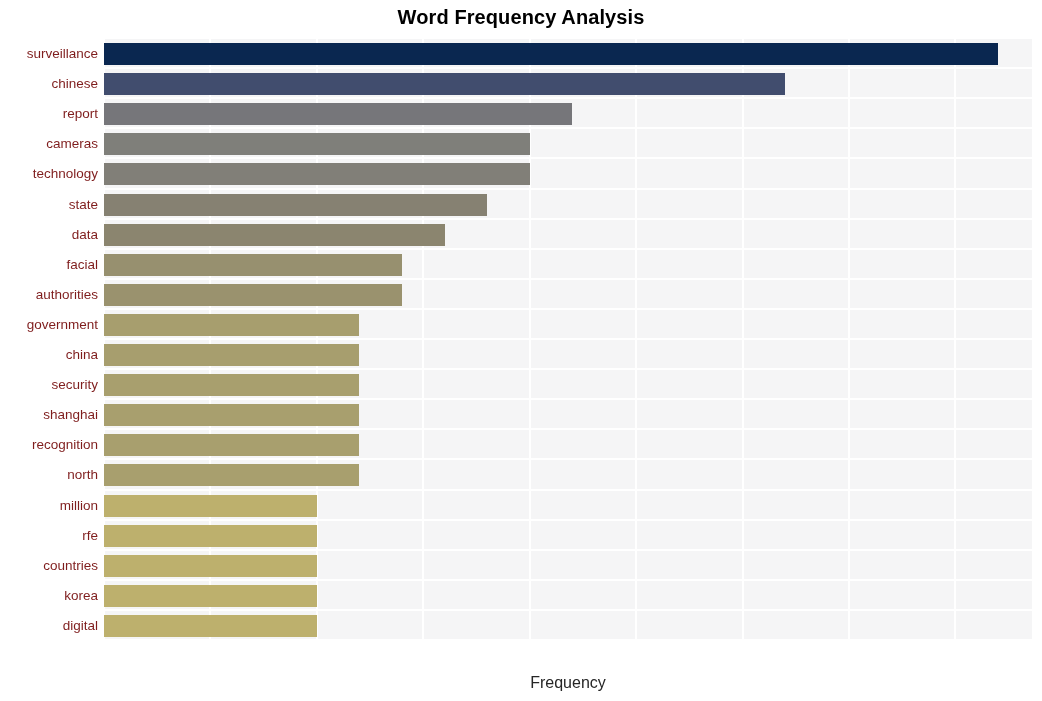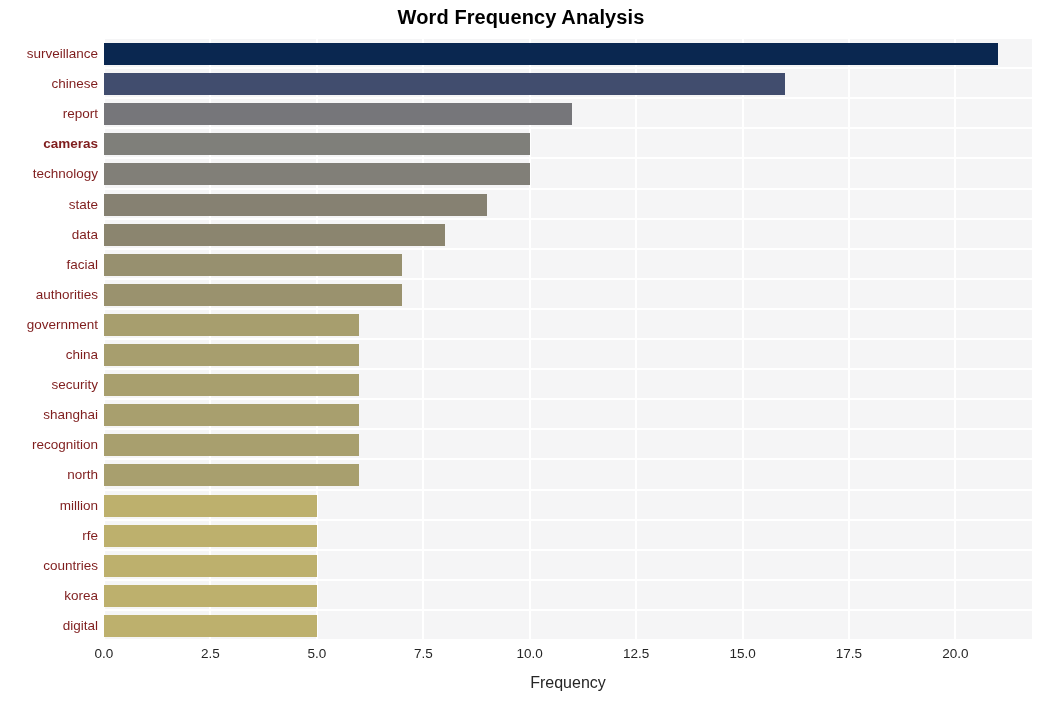--- a/index.html
+++ b/index.html
@@ -165,46 +165,35 @@
         <div class="bar" title="countries: 5" style="width: 212.844px; top: 516.75px; background: rgb(189, 176, 109);"></div>
         <div class="bar" title="korea: 5" style="width: 212.844px; top: 546.85px; background: rgb(189, 176, 109);"></div>
         <div class="bar" title="digital: 5" style="width: 212.844px; top: 576.95px; background: rgb(189, 176, 109);"></div>
       </div>
   </div>
 
   <div id="ylabels">
       <div class="ylabel" style="top: 7.05px;">surveillance</div>
       <div class="ylabel" style="top: 37.15px;">chinese</div>
       <div class="ylabel" style="top: 67.25px;">report</div>
-      <div class="ylabel" style="top: 97.35px; font-weight: bold;">cameras</div>
+      <div class="ylabel" style="top: 97.35px;">cameras</div>
       <div class="ylabel" style="top: 127.45px; padding-left: 22px;">technology</div>
       <div class="ylabel" style="top: 157.55px;">state</div>
       <div class="ylabel" style="top: 187.65px;">data</div>
       <div class="ylabel" style="top: 217.75px;">facial</div>
       <div class="ylabel" style="top: 247.85px; padding-left: 8px;">authorities</div>
       <div class="ylabel" style="top: 277.95px;">government</div>
       <div class="ylabel" style="top: 308.05px;">china</div>
       <div class="ylabel" style="top: 338.15px; margin-left: 48px;">security</div>
       <div class="ylabel" style="top: 368.25px;">shanghai</div>
       <div class="ylabel" style="top: 398.35px;">recognition</div>
       <div class="ylabel" style="top: 428.45px;">north</div>
       <div class="ylabel" style="top: 458.55px; text-align: right;">million</div>
       <div class="ylabel" style="top: 488.65px;">rfe</div>
       <div class="ylabel" style="top: 518.75px; margin-left: 24px;">countries</div>
       <div class="ylabel" style="top: 548.85px;">korea</div>
       <div class="ylabel" style="top: 578.95px;">digital</div>
     </div>
 
-  <div id="xlabels">
-      <div class="xlabel" style="left: 104px;">0.0</div>
-      <div class="xlabel" style="left: 210.422px;">2.5</div>
-      <div class="xlabel" style="left: 316.844px;">5.0</div>
-      <div class="xlabel" style="left: 423.266px;">7.5</div>
-      <div class="xlabel" style="left: 529.688px;">10.0</div>
-      <div class="xlabel" style="left: 636.11px;">12.5</div>
-      <div class="xlabel" style="left: 742.532px;">15.0</div>
-      <div class="xlabel" style="left: 848.954px;">17.5</div>
-      <div class="xlabel" style="left: 955.376px;">20.0</div>
-    </div>
 
   <div id="xaxis-title">Frequency</div>
 
 </div>
 
 </body></html>

